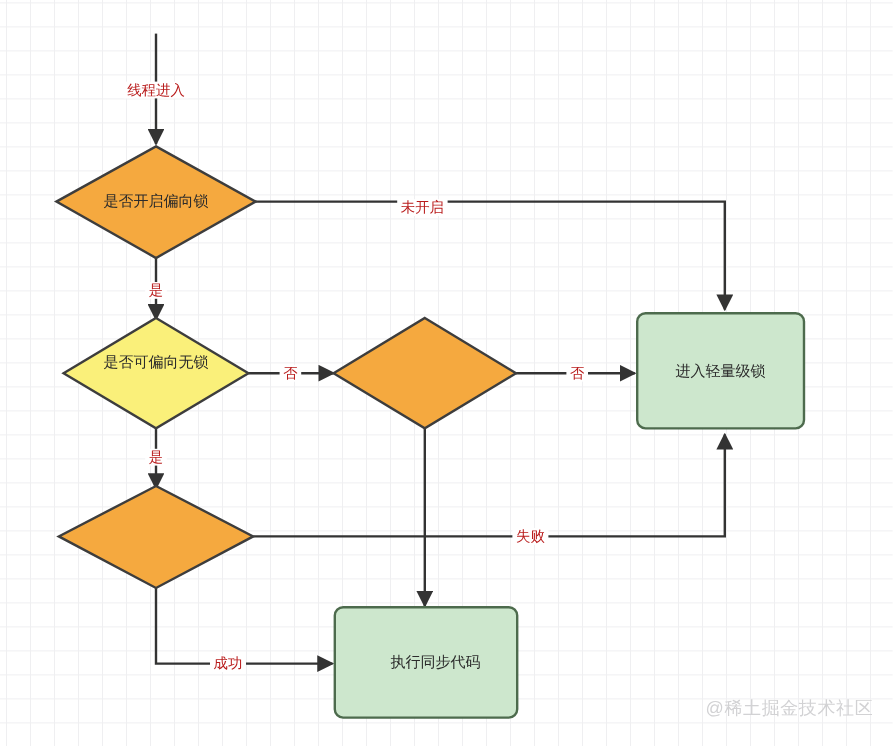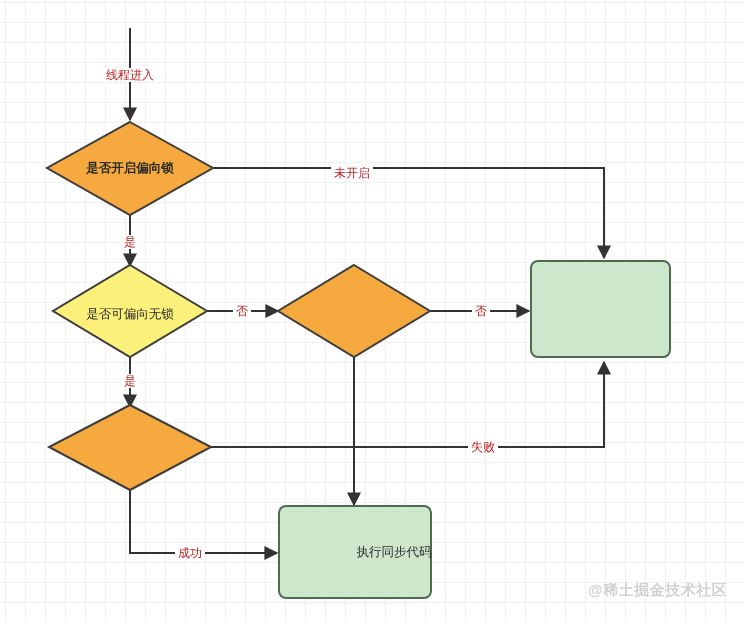--- a/index.html
+++ b/index.html
@@ -44,21 +44,20 @@
     background: #ffffff;
     padding: 0 3px;
     white-space: nowrap;
   }
   .watermark {
     position: absolute;
     color: #d2d2d4;
     font-size: 15px;
     letter-spacing: 0.5px;
     white-space: nowrap;
-    font-weight: bold;
   }
 </style>
 </head>
 <body>
 
 <div id="canvas">
 
   <svg class="layer" viewBox="0 0 744 622" xmlns="http://www.w3.org/2000/svg">
     <defs>
       <marker id="arrow" viewBox="0 0 10 10" refX="9" refY="5" markerWidth="7" markerHeight="7" orient="auto-start-reverse">
@@ -93,40 +92,41 @@
 
     <polygon points="354,265 430,311 354,357 278,311" fill="#F5A93F" stroke="#3d3d3d" stroke-width="2"></polygon>
 
     <polygon points="130,405 211,447 130,490 49,447" fill="#F5A93F" stroke="#3d3d3d" stroke-width="2"></polygon>
 
     <rect x="531" y="261" width="139" height="96" rx="7" ry="7" fill="#CDE7CD" stroke="#4d6b4d" stroke-width="2"></rect>
 
     <rect x="279" y="506" width="152" height="92" rx="7" ry="7" fill="#CDE7CD" stroke="#4d6b4d" stroke-width="2"></rect>
   </svg>
 
-  <div class="node-label" style="left:30px; top:160px; width:200px;font-weight:bold;">是否开启偏向锁</div>
+  <div class="node-label" style="left:30px; top:160px; width:200px;">是否开启偏向锁</div>
 
-  <div class="node-label" style="left:30px; top:306px; width:200px;">是否可偏向无锁</div>
+  <div class="node-label" style="left:30px; top:294px; width:200px;">是否可偏向无锁</div>
 
 
 
+  <div class="node-label" style="left:531px; top:301px; width:139px;">进入轻量级锁</div>
 
-  <div class="node-label" style="left:279px; top:544px; width:168px;padding-left:31px;">执行同步代码</div>
+  <div class="node-label" style="left:279px; top:544px; width:168px;">执行同步代码</div>
 
   <div class="edge-label" style="left:103px; top:68px;">线程进入</div>
 
   <div class="edge-label" style="left:331px; top:166px;">未开启</div>
 
   <div class="edge-label" style="left:121px; top:235px;">是</div>
 
   <div class="edge-label" style="left:233px; top:304px;">否</div>
 
   <div class="edge-label" style="left:472px; top:304px;">否</div>
 
   <div class="edge-label" style="left:121px; top:374px;">是</div>
 
-  <div class="edge-label" style="left:468px; top:440px;text-align:center;">失败</div>
+  <div class="edge-label" style="left:427px; top:440px;text-align:center;">失败</div>
 
   <div class="edge-label" style="left:175px; top:546px;">成功</div>
 
   <div class="watermark" style="left:588px; top:581px;">@稀土掘金技术社区</div>
 
 </div>
 
 </body></html>

